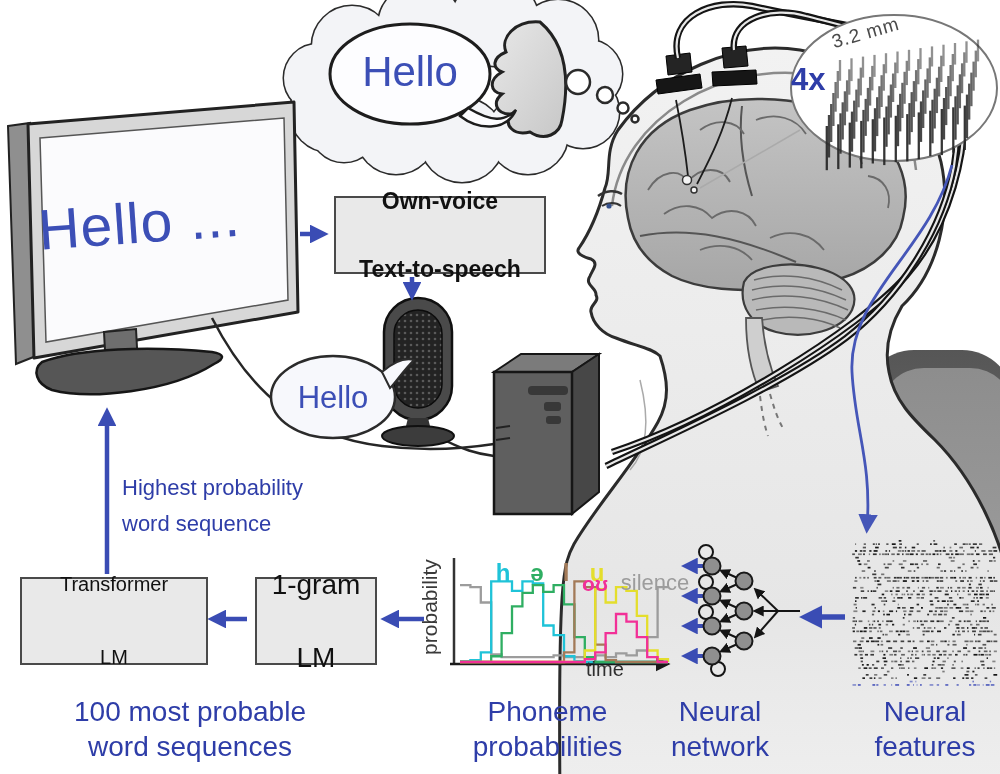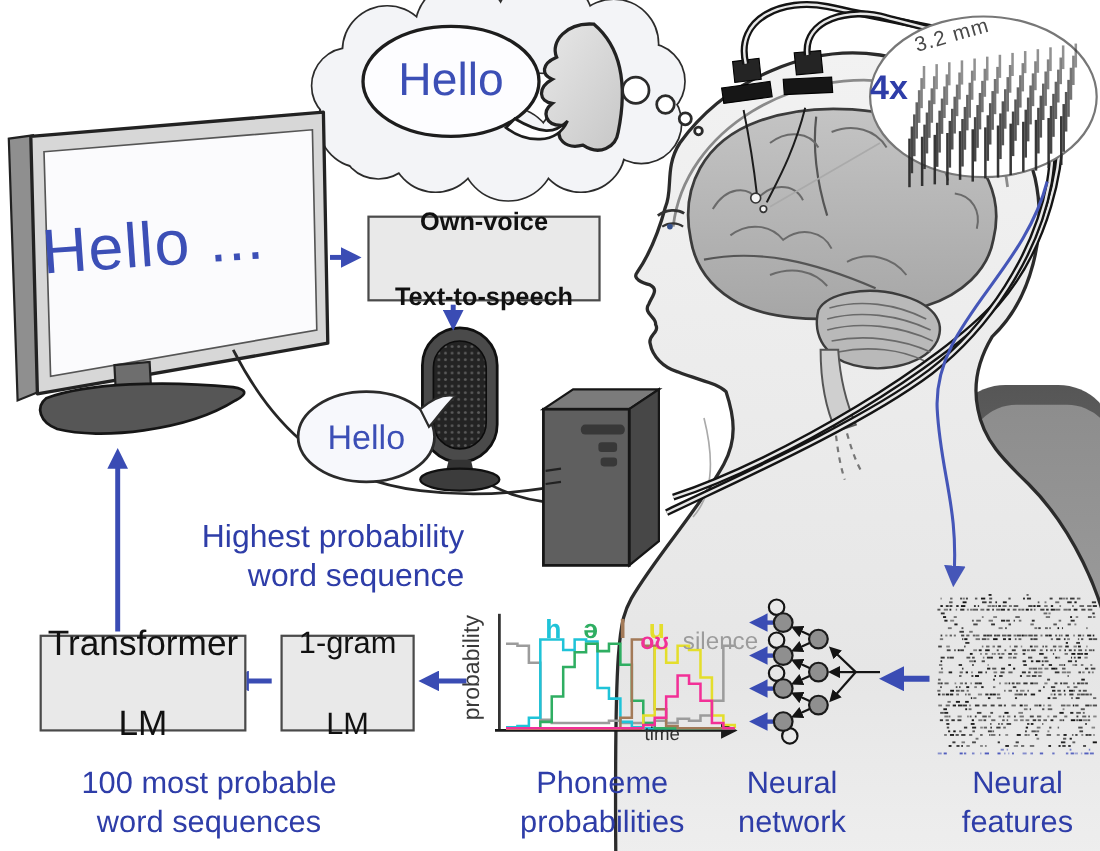--- a/index.html
+++ b/index.html
@@ -7,34 +7,34 @@
          font-family:"Liberation Sans","DejaVu Sans",sans-serif;}
   #art{position:absolute;left:0;top:0;z-index:1;}
   .ovl{position:absolute;z-index:3;}
   .blue{color:#2e3da8;}
   .cap{font-size:28px;line-height:35px;color:#2e3da8;text-align:center;font-weight:500;}
   .lmbox{position:absolute;z-index:2;background:#e9e9e9;border:2px solid #4a4a4a;
          display:flex;flex-direction:column;align-items:center;justify-content:center;
          color:#111;text-align:center;gap:36px;}
   .lmbox .l1,.lmbox .l2{display:block;}
   #tts-box{left:334px;top:196px;width:208px;height:74px;font-size:23px;line-height:32px;font-weight:600;}
-  #transformer-box{left:36px;top:577px;width:184px;height:84px;font-size:32px;line-height:37px;font-weight:500;}
+  #transformer-box{left:20px;top:577px;width:184px;height:84px;font-size:20px;line-height:37px;font-weight:500;}
   #ngram-box{left:255px;top:577px;width:118px;height:84px;font-size:28px;line-height:37px;font-weight:500;}
   #screen-text{left:38px;top:188px;width:252px;font-size:57px;font-weight:500;color:#3c4fb6;
                transform:rotate(-4deg);letter-spacing:1px;white-space:nowrap;}
   #cloud-text{left:340px;top:48px;width:140px;font-size:42px;color:#3c4fb6;text-align:center;}
   #mic-bubble-text{left:272px;top:380px;width:122px;font-size:31px;color:#3c4fb6;text-align:center;}
-  #feedback-label{left:122px;top:470px;width:300px;font-size:29px;line-height:36px;font-weight:500;text-align:right;}
+  #feedback-label{left:122px;top:470px;width:300px;font-size:22px;line-height:36px;font-weight:500;}
   #candidates-caption{left:10px;top:694px;width:360px;}
   #phoneme-caption{left:440px;top:694px;width:215px;}
   #network-caption{left:645px;top:694px;width:150px;}
   #features-caption{left:852px;top:694px;width:146px;}
   #ylabel-probability{left:371px;top:596px;width:115px;height:22px;text-align:center;
       font-size:21px;color:#3a3a3a;transform:rotate(-90deg);}
-  #xlabel-time{left:586px;top:658px;width:90px;font-size:17px;color:#2f2f2f;}
+  #xlabel-time{left:586px;top:658px;width:90px;font-size:20px;color:#2f2f2f;}
   #inset-scale{left:831px;top:22px;font-size:19px;color:#4a4a4a;transform:rotate(-16deg);letter-spacing:1px;}
   #inset-count{left:791px;top:62px;font-size:31px;font-weight:700;color:#2e3da8;}
   #phoneme-legend{left:440px;top:552px;width:245px;height:130px;pointer-events:none;}
   #phoneme-legend span{position:absolute;transform:translate(-50%,-50%);white-space:nowrap;}
 </style>
 </head>
 <body>
 
 <div id="stage">
 

